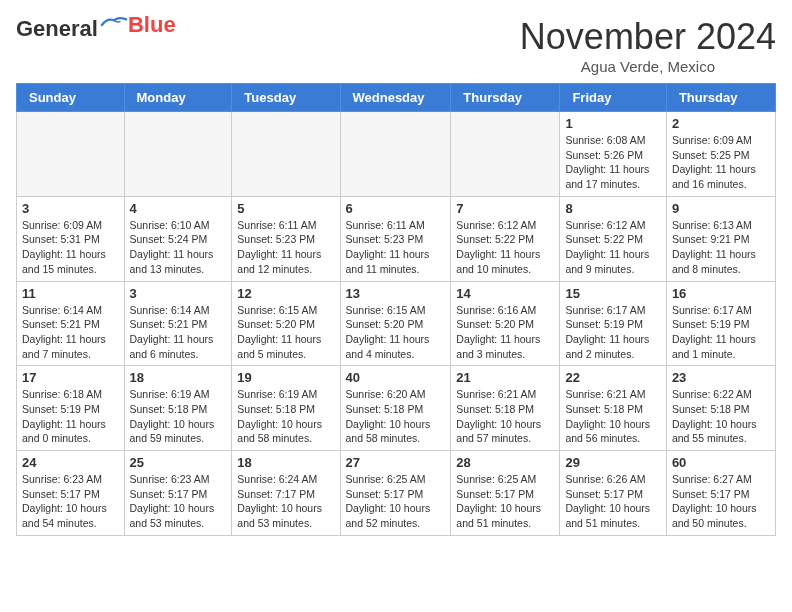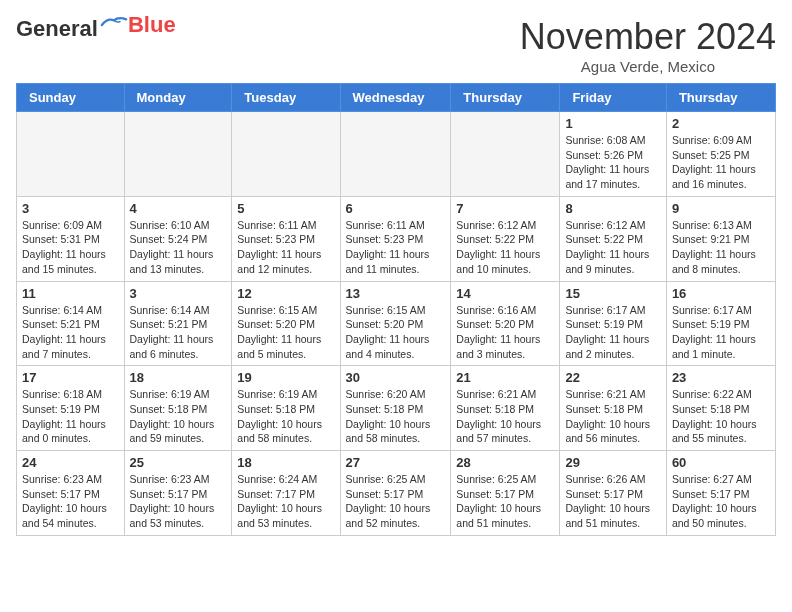--- a/index.html
+++ b/index.html
@@ -231,21 +231,21 @@
 Sunset: 5:18 PM
 Daylight: 10 hours and 59 minutes.</div>
         </td>
         <td>
           <span class="day-num">19</span>
           <div class="day-info">Sunrise: 6:19 AM
 Sunset: 5:18 PM
 Daylight: 10 hours and 58 minutes.</div>
         </td>
         <td>
-          <span class="day-num">30</span>
+          <span class="day-num">40</span>
           <div class="day-info">Sunrise: 6:20 AM
 Sunset: 5:18 PM
 Daylight: 10 hours and 58 minutes.</div>
         </td>
         <td>
           <span class="day-num">21</span>
           <div class="day-info">Sunrise: 6:21 AM
 Sunset: 5:18 PM
 Daylight: 10 hours and 57 minutes.</div>
         </td>

